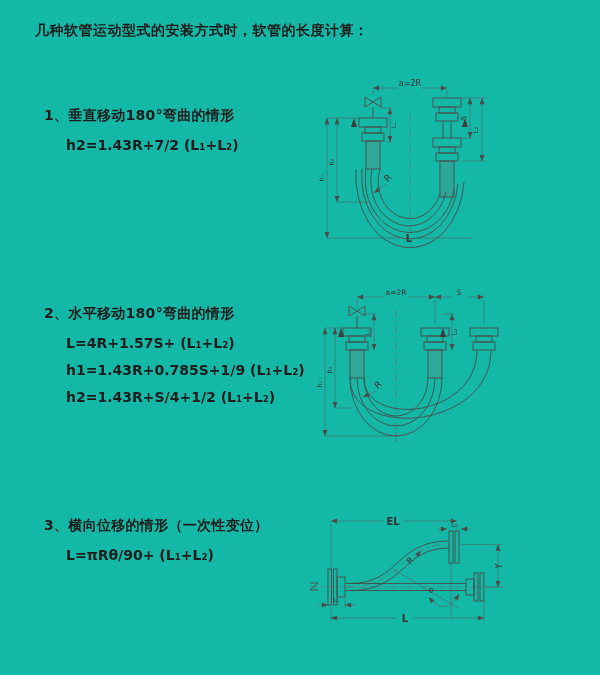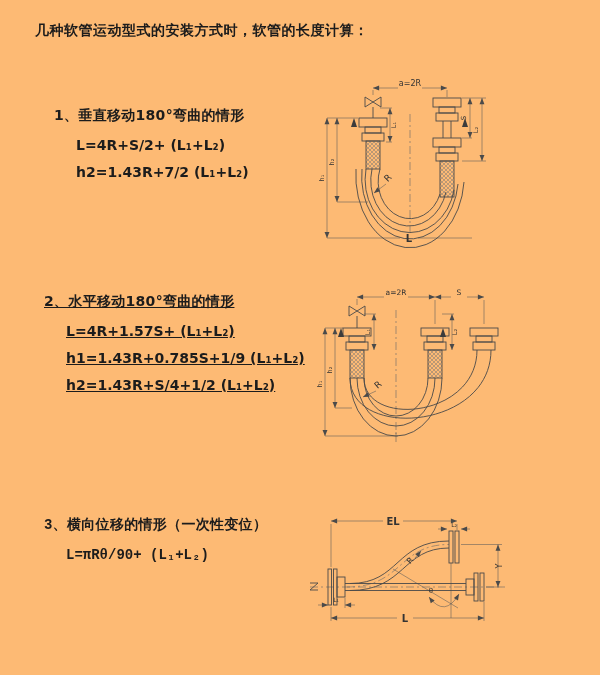--- a/index.html
+++ b/index.html
@@ -1,42 +1,41 @@
 <!DOCTYPE html>
 <html><head>
 <meta charset="utf-8">
 <style>
   html,body{margin:0;padding:0;background:#ffffff;}
-  #page{position:relative;width:600px;height:675px;background:#fdba74;overflow:hidden;
+  #page{position:relative;width:600px;height:675px;background:#14b8a6;overflow:hidden;
         font-family:"DejaVu Sans","Liberation Sans",sans-serif;color:#1c1c1c;}
   .title{position:absolute;left:35px;top:22px;font-size:14px;font-weight:bold;letter-spacing:.5px;}
   .section{position:absolute;left:44px;}
   .sec-heading{font-size:14px;font-weight:bold;line-height:18px;letter-spacing:.3px;}
   .formulas{margin:8px 0 0 22px;}
   .formula{font-size:14px;font-weight:600;line-height:27px;white-space:pre;}
-  #sec1{top:106px;margin-left:10px;} #sec2{top:292px;text-decoration:underline;} #sec3{top:516px;font-family:Liberation Mono, monospace;}
+  #sec1{top:106px;} #sec2{top:304px;} #sec3{top:516px;}
   .diag{position:absolute;}
   #diag1{left:312px;top:72px;} #diag2{left:312px;top:284px;} #diag3{left:305px;top:498px;}
   svg .draw{stroke:#4a4a4a;stroke-width:0.9;fill:none;}
   svg .dim{stroke:#5a5a5a;stroke-width:0.55;fill:none;}
   svg .cl{stroke:#6a6a6a;stroke-width:0.6;fill:none;stroke-dasharray:8 3 2 3;}
   svg .solid{fill:#3c3c3c;stroke:none;}
   svg text{fill:#333;font-family:"DejaVu Sans","Liberation Sans",sans-serif;}
 </style>
 </head>
 <body>
 
 <div id="page">
 
   <div class="title">几种软管运动型式的安装方式时，软管的长度计算：</div>
 
   <div class="section" id="sec1">
     <div class="sec-heading">1、垂直移动180°弯曲的情形</div>
     <div class="formulas">
-      <div class="formula">L=4R+S/2+ (L₁+L₂)</div>
       <div class="formula">h2=1.43R+7/2 (L₁+L₂)</div>
     </div>
   </div>
 
   <div class="section" id="sec2">
     <div class="sec-heading">2、水平移动180°弯曲的情形</div>
     <div class="formulas">
       <div class="formula">L=4R+1.57S+ (L₁+L₂)</div>
       <div class="formula">h1=1.43R+0.785S+1/9 (L₁+L₂)</div>
       <div class="formula">h2=1.43R+S/4+1/2 (L₁+L₂)</div>

